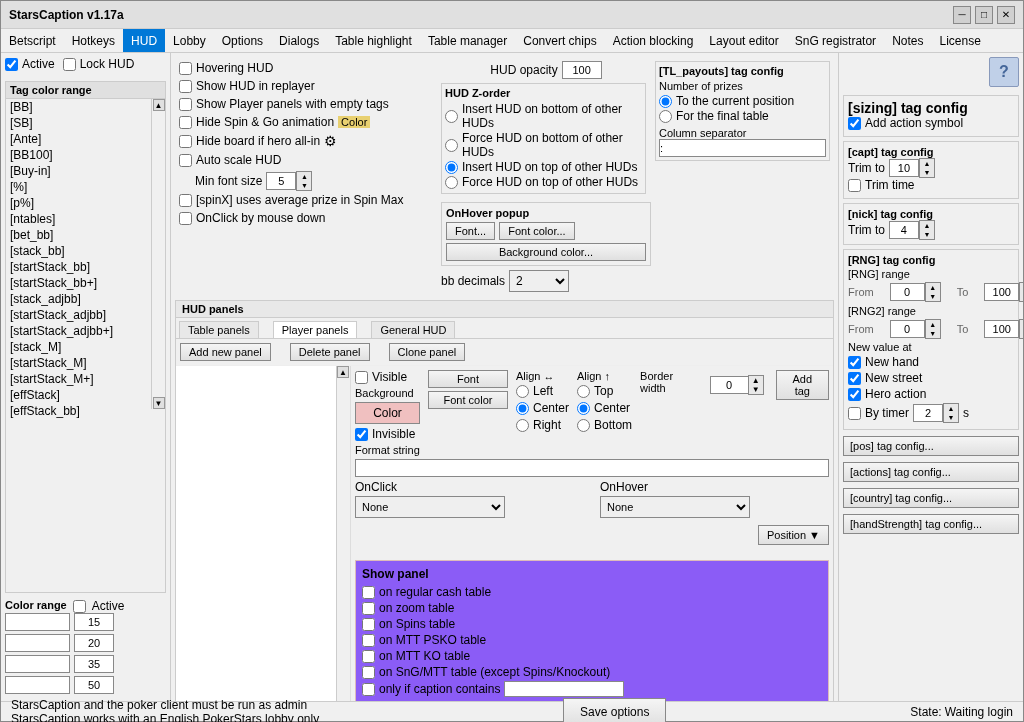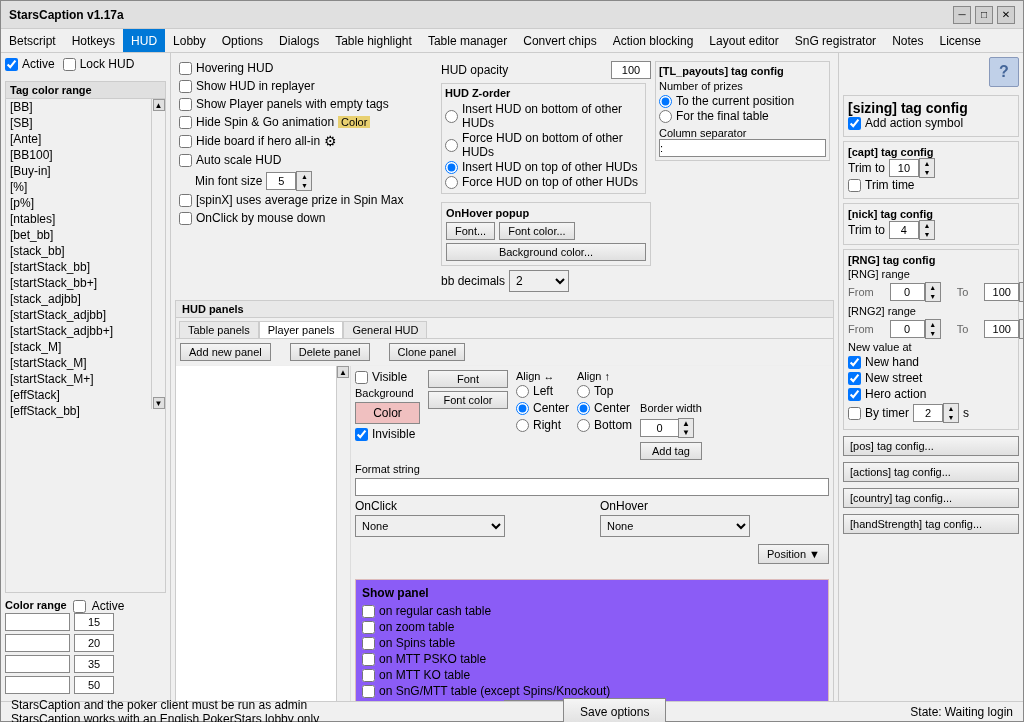--- a/index.html
+++ b/index.html
@@ -35,21 +35,21 @@
     .color-num { width: 40px; border: 1px solid #888; height: 18px; text-align: center; }
     
     .center-panel { flex: 1; padding: 4px; display: flex; flex-direction: column; overflow: hidden; }
     
     .section-title { font-weight: bold; font-size: 11px; margin-bottom: 3px; }
     .radio-row { display: flex; align-items: center; gap: 4px; margin-bottom: 1px; }
     .radio-row input[type=radio] { margin: 0; }
     
     .hud-panels { border: 1px solid #ccc; margin-top: 4px; flex: 1; display: flex; flex-direction: column; }
     .hud-panels-title { background: #e8e8e8; padding: 2px 6px; border-bottom: 1px solid #ccc; font-size: 11px; font-weight: bold; }
-    .panel-tabs { display: flex; padding: 3px 3px 0; border-bottom: 1px solid #ccc; gap: 0; text-align: center; }
+    .panel-tabs { display: flex; padding: 3px 3px 0; border-bottom: 1px solid #ccc; gap: 14px; text-align: center; }
     .panel-tab { padding: 2px 8px; cursor: pointer; border: 1px solid #ccc; border-bottom: none; background: #e8e8e8; font-size: 11px; }
     .panel-tab.active { background: white; }
     
     .panel-toolbar { display: flex; gap: 19px; padding: 4px; border-bottom: 1px solid #eee; }
     .btn { padding: 2px 8px; border: 1px solid #888; background: linear-gradient(to bottom, #f5f5f5, #e0e0e0); cursor: pointer; font-size: 11px; }
     .onclick-col { display: flex; flex-direction: column; gap: 2px; flex: 1; }
     select { border: 1px solid #888; padding: 2px; height: 22px; }
     .show-panel-title { font-weight: bold; margin-bottom: 4px; }
     
     .right-panel { width: 185px; border-left: 1px solid #ccc; padding: 4px; display: flex; flex-direction: column; gap: 4px; overflow-y: auto; flex-shrink: 0; }
@@ -285,21 +285,21 @@
             <input type="checkbox" style="">
             <span>[spinX] uses average prize in Spin Max</span>
           </div>
           <div class="checkbox-row">
             <input type="checkbox" style="">
             <span>OnClick by mouse down</span>
           </div>
         </div>
 
         <div style="display:flex; flex-direction:column; gap:4px; width:210px;">
-          <div style="display:flex; align-items:center; gap:4px; justify-content:space-between;">
+          <div style="display:flex; align-items:center; gap:4px; justify-content:center;">
             <span>HUD opacity</span>
             <input type="text" value="100" style="width: 40px; border: 1px solid rgb(136, 136, 136); height: 18px; text-align: center;">
           </div>
           <div class="hud-zorder-box">
             <div class="section-title">HUD Z-order</div>
             <div class="radio-row">
               <input type="radio" name="zorder" style="">
               <span>Insert HUD on bottom of other HUDs</span>
             </div>
             <div class="radio-row">
@@ -430,21 +430,21 @@
                 <div class="radio-row">
                   <input type="radio" name="alignv" checked="" style="">
                   <span>Center</span>
                 </div>
                 <div class="radio-row">
                   <input type="radio" name="alignv" style="">
                   <span>Bottom</span>
                 </div>
               </div>
 
-              <div style="display:flex; flex-direction:column; gap:4px;margin-top:32px;">
+              <div style="display:flex; flex-direction:row; gap:12px;">
                 <div style="font-size:11px;">Border width</div>
                 <div style="display:flex; align-items:center;">
                   <input type="text" value="0" style="width: 38px; border-top: 1px solid rgb(136, 136, 136); border-bottom: 1px solid rgb(136, 136, 136); border-left: 1px solid rgb(136, 136, 136); border-image: initial; height: 18px; text-align: center; border-right: none;">
                   <div class="spinner-v">
                     <button class="sp-btn">▲</button>
                     <button class="sp-btn">▼</button>
                   </div>
                 </div>
                 <button class="add-tag-btn">Add tag</button>
               </div>

